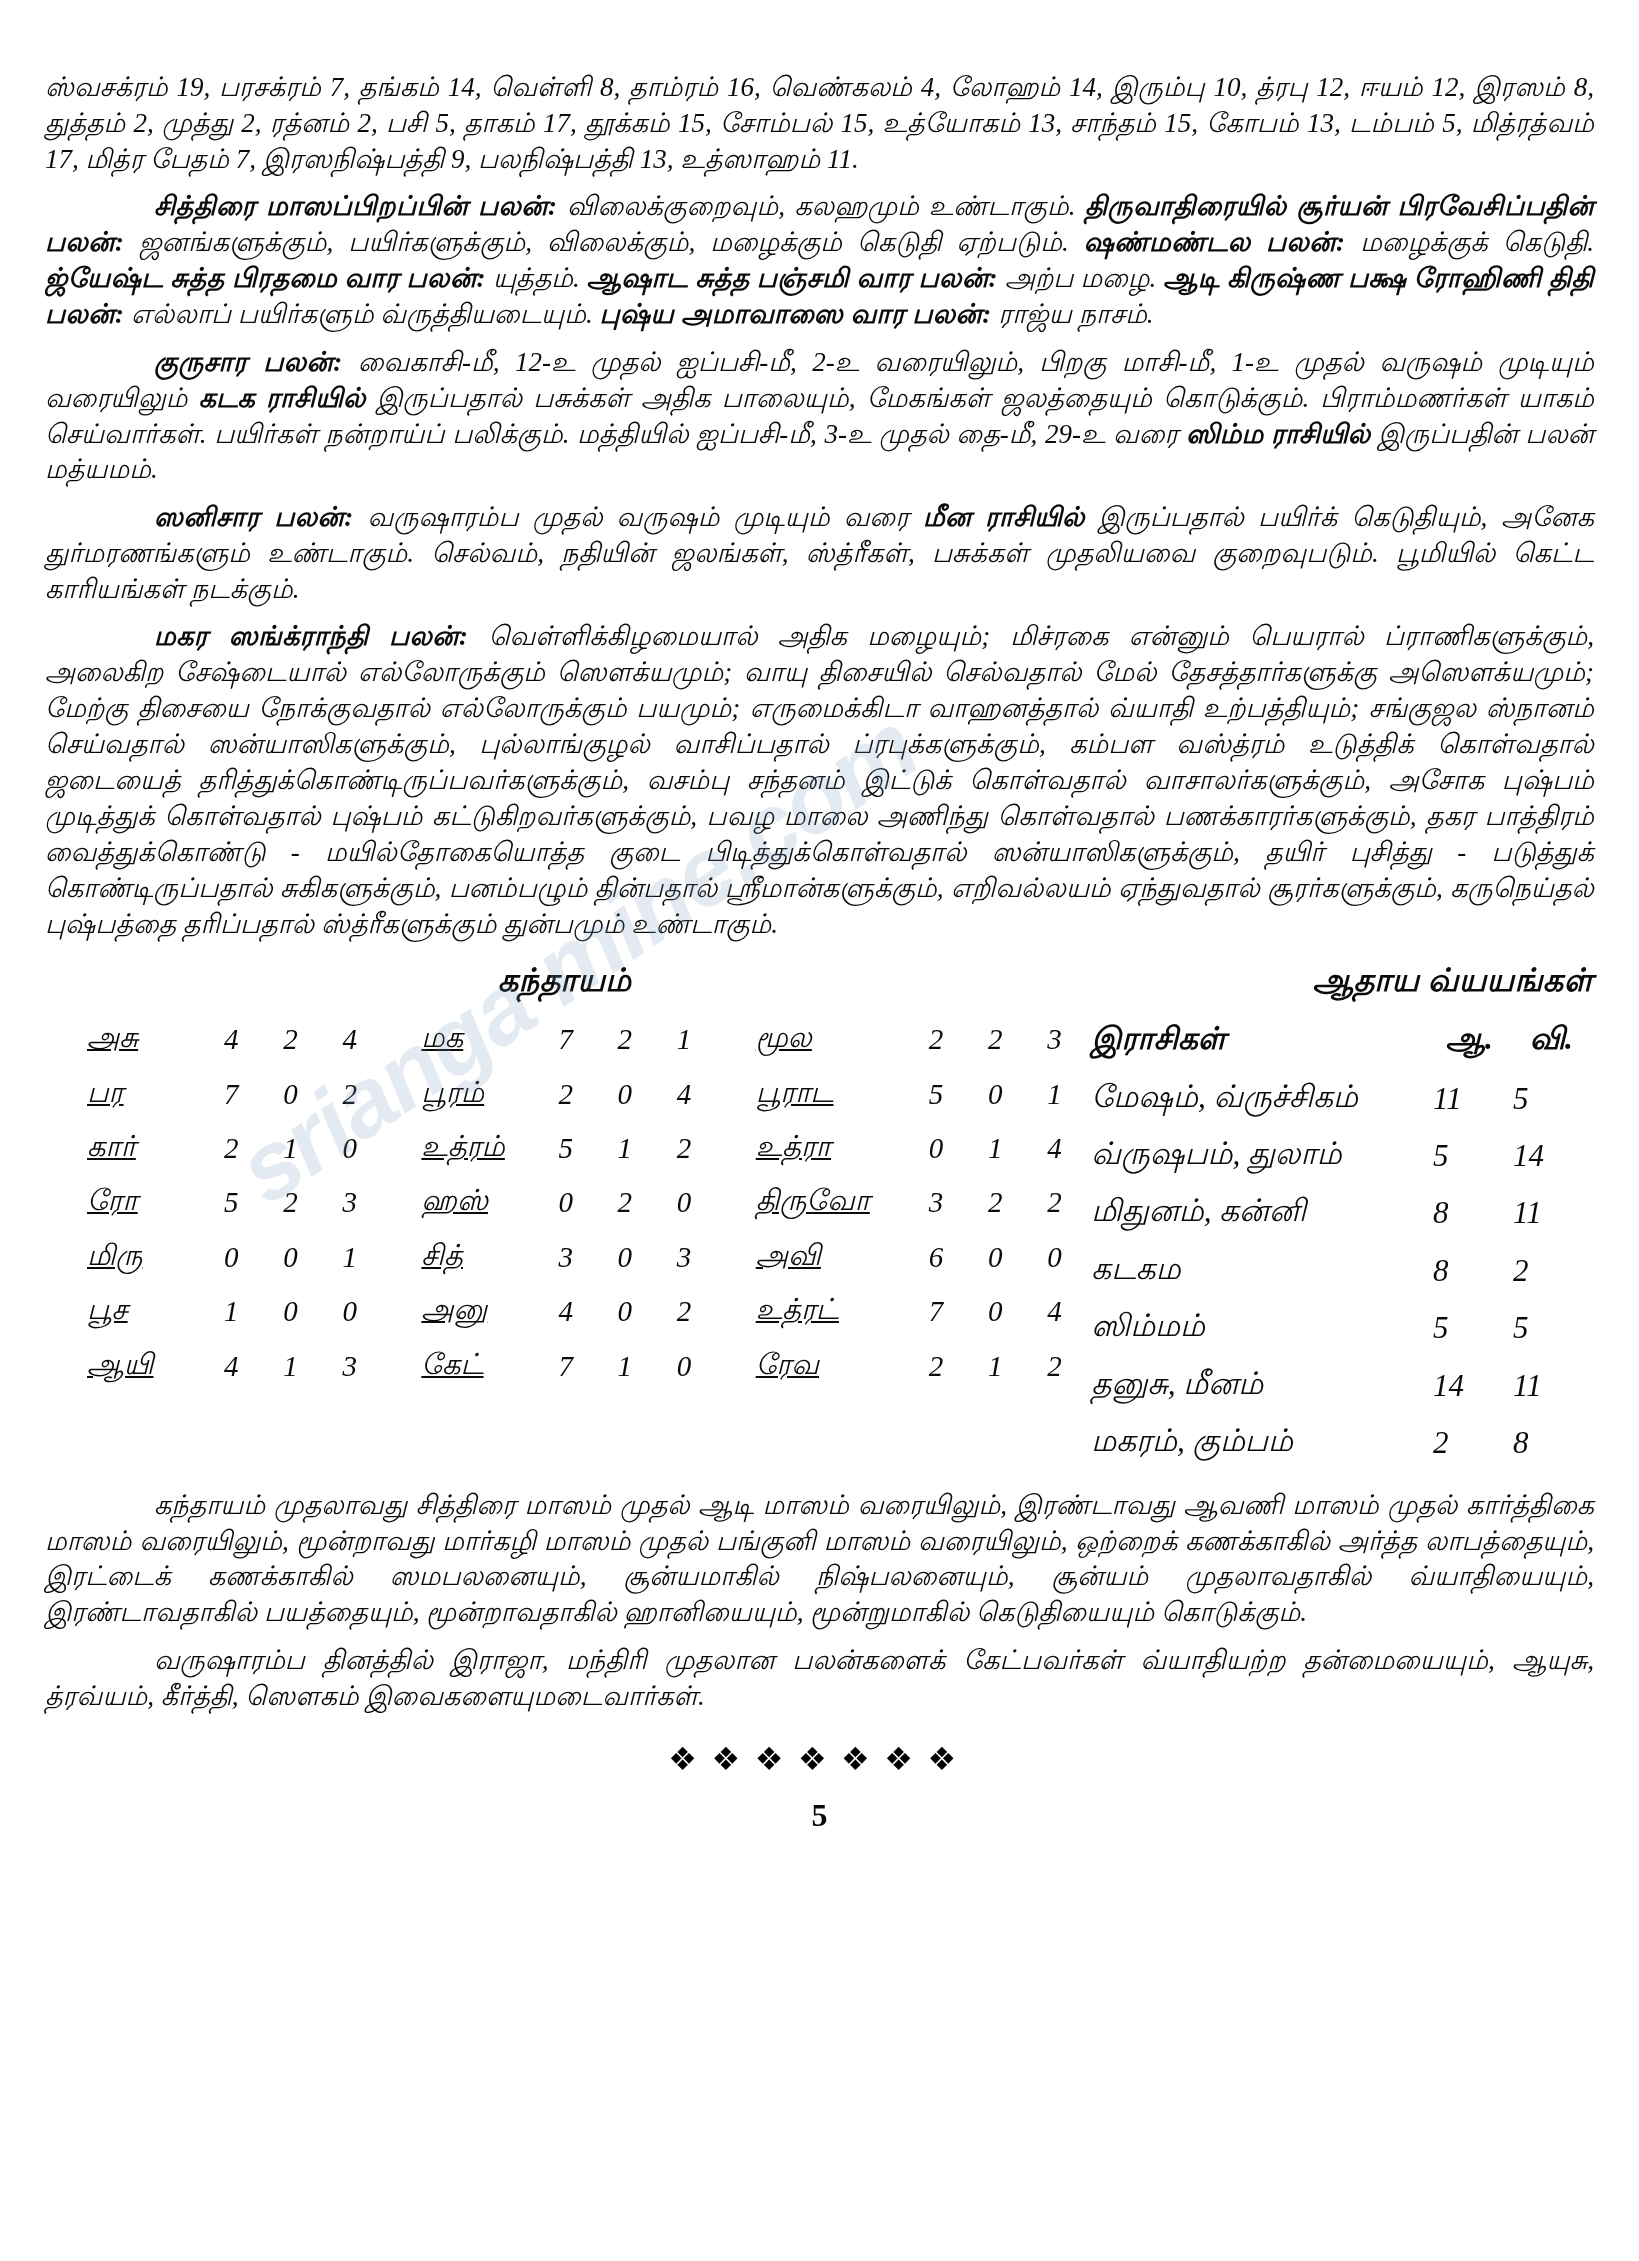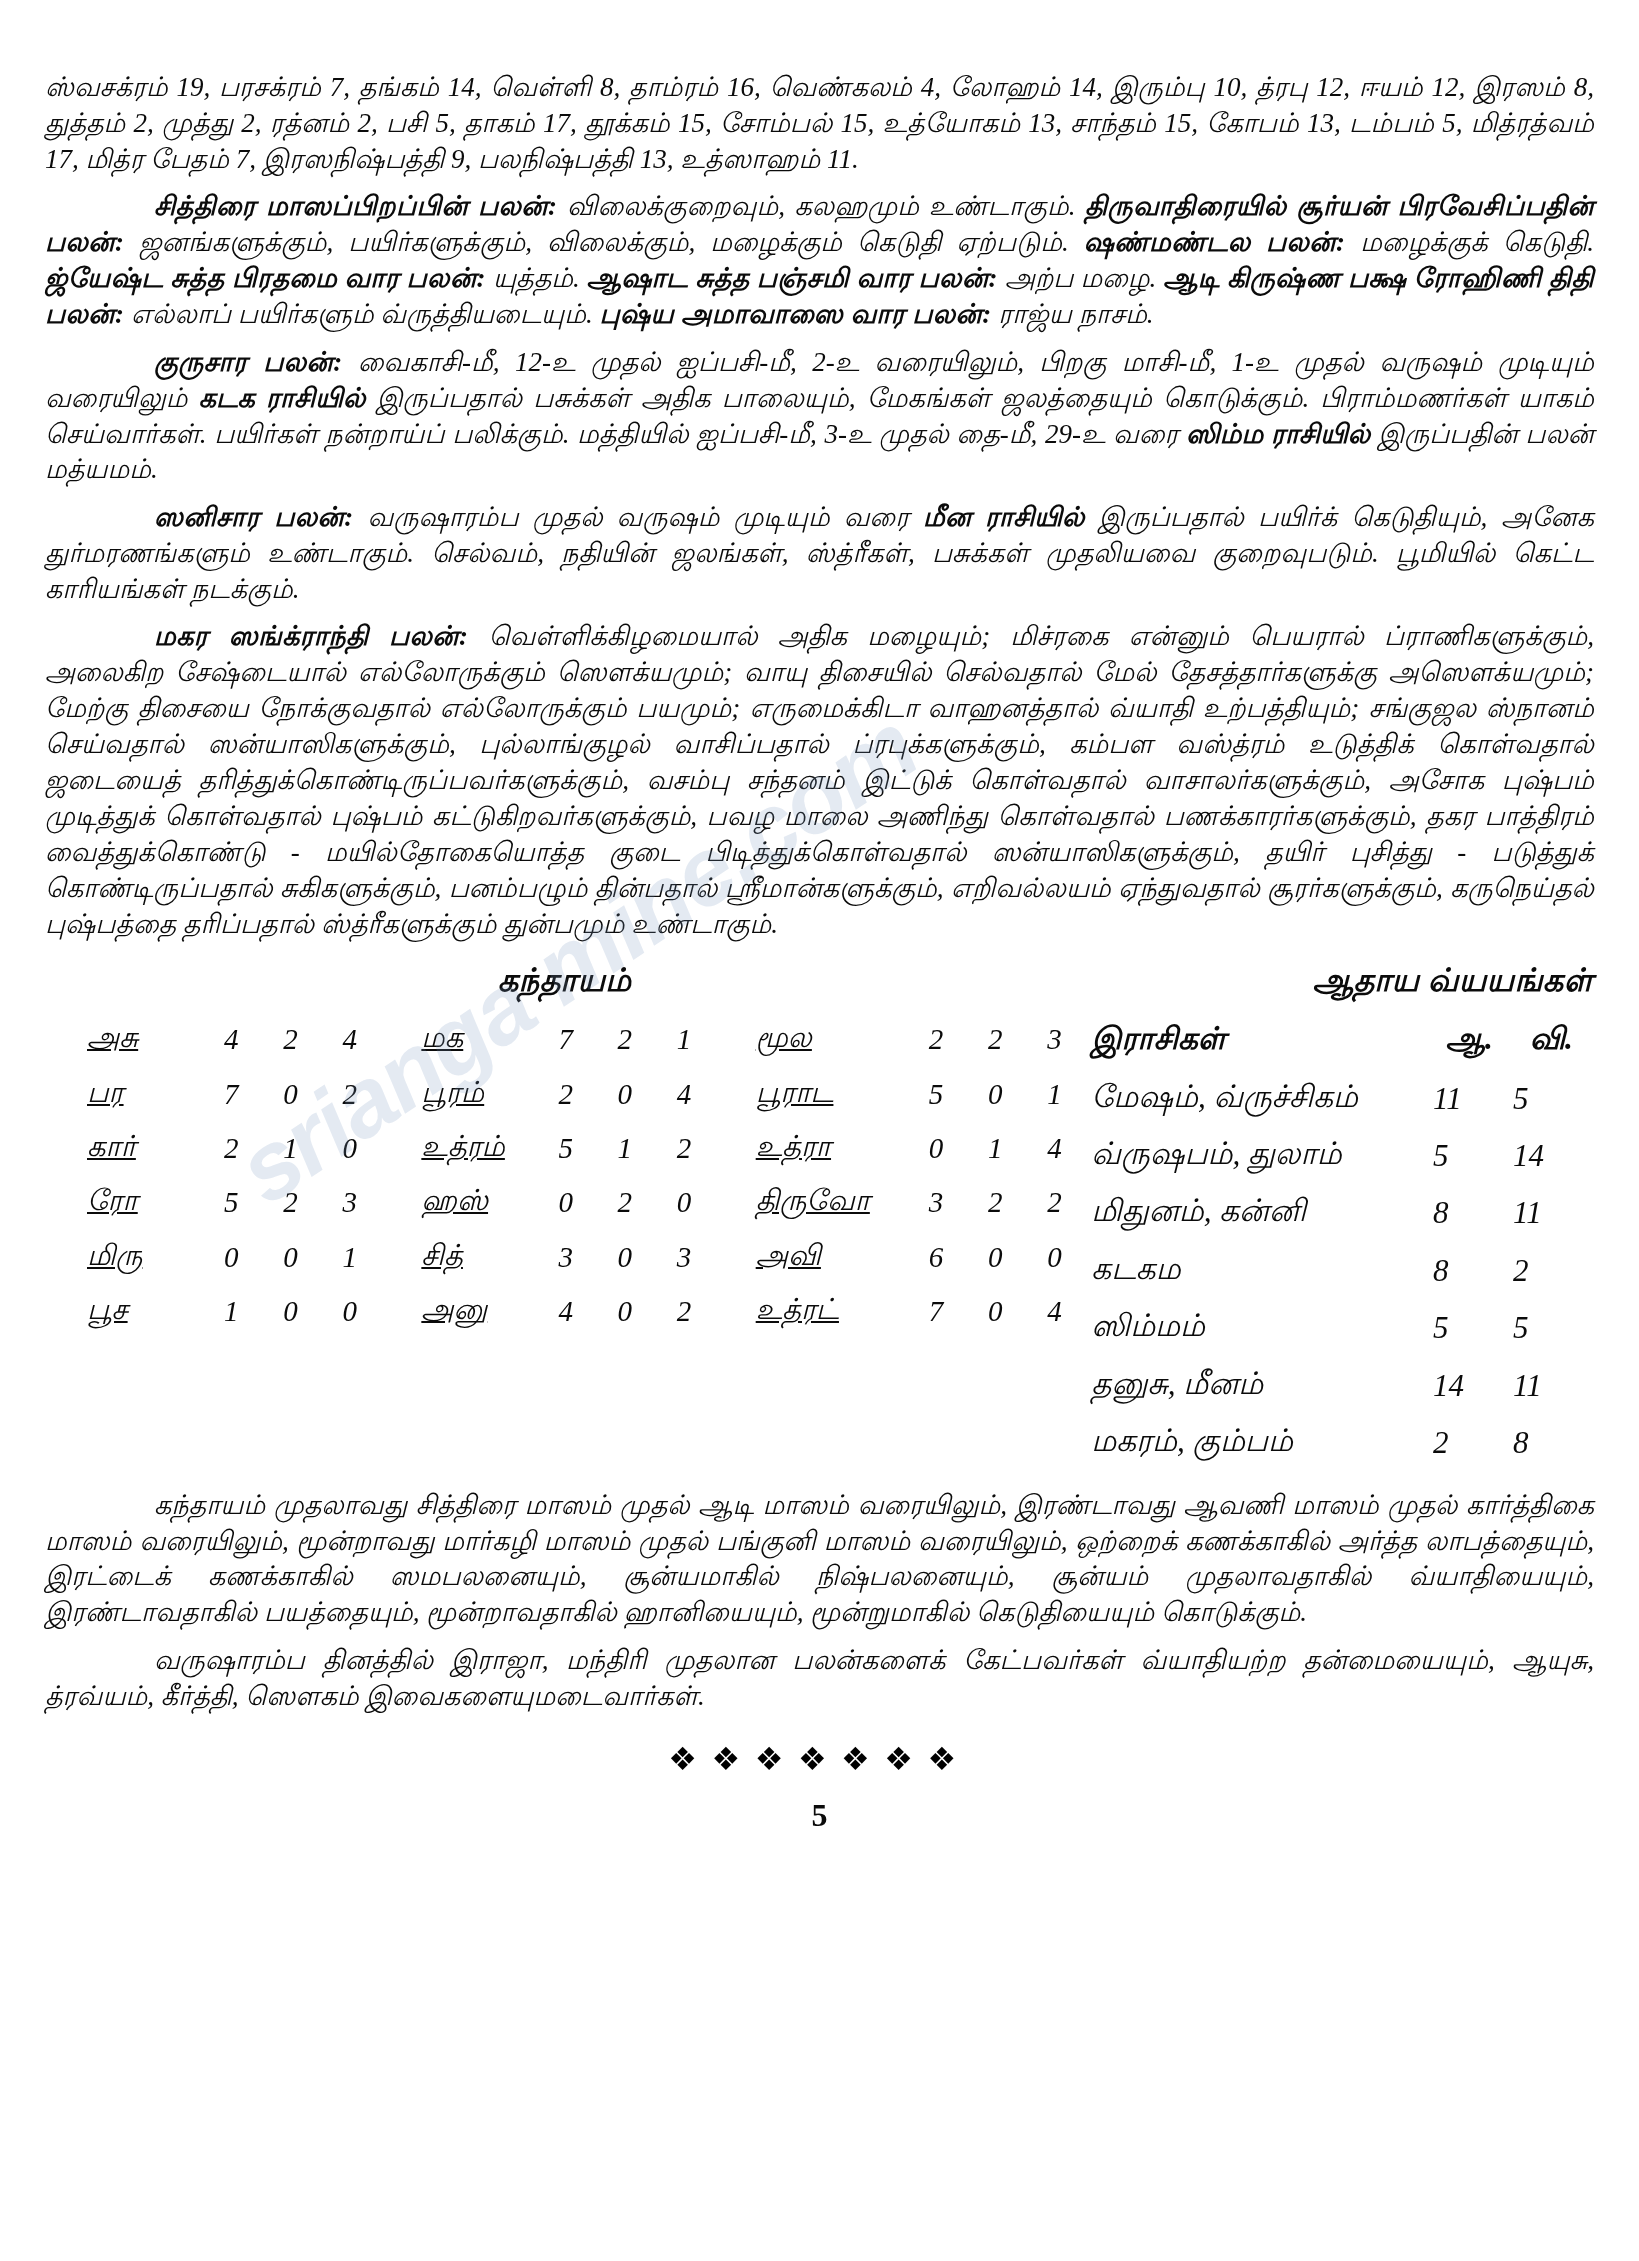--- a/index.html
+++ b/index.html
@@ -236,20 +236,34 @@
             <td class="c-num">0</td>
             <td class="c-name">அனு</td>
             <td class="c-num">4</td>
             <td class="c-num">0</td>
             <td class="c-num">2</td>
             <td class="c-name">உத்ரட்</td>
             <td class="c-num">7</td>
             <td class="c-num">0</td>
             <td class="c-num">4</td>
           </tr>
+          <tr>
+            <td class="c-name">ஆயி</td>
+            <td class="c-num">4</td>
+            <td class="c-num">1</td>
+            <td class="c-num">3</td>
+            <td class="c-name">கேட்</td>
+            <td class="c-num">7</td>
+            <td class="c-num">1</td>
+            <td class="c-num">0</td>
+            <td class="c-name">ரேவ</td>
+            <td class="c-num">2</td>
+            <td class="c-num">1</td>
+            <td class="c-num">2</td>
+          </tr>
         </tbody>
       </table>
     </div>
 
     <div class="tbl-right">
       <div class="tbl-title right-title">ஆதாய வ்யயங்கள்</div>
       <table class="zod">
         <thead>
           <tr>
             <th class="z-name">இராசிகள்</th>

